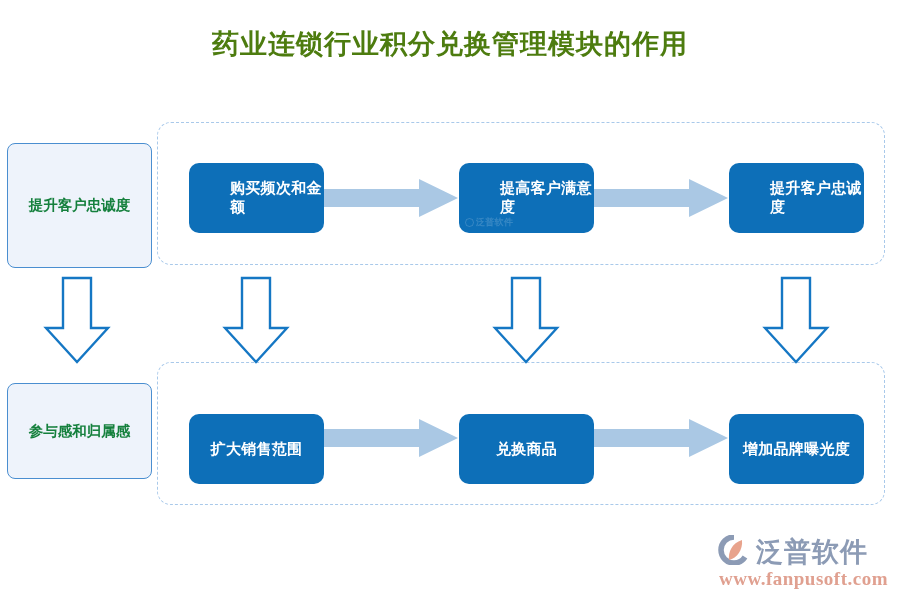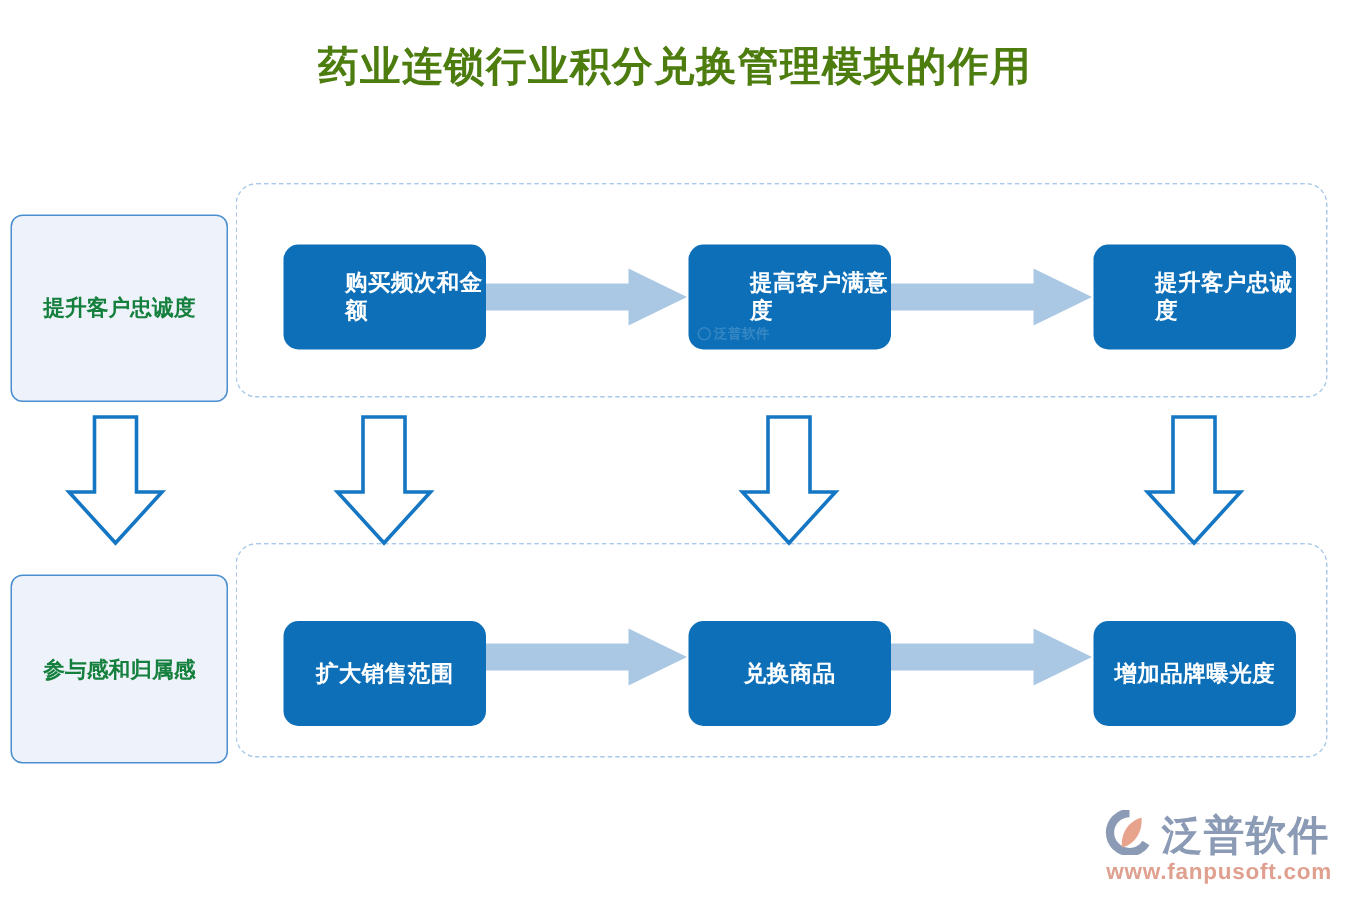--- a/index.html
+++ b/index.html
@@ -35,21 +35,21 @@
     border: 1.6px solid #4a8ed0;
     border-radius: 8px;
     display: flex;
     align-items: center;
     justify-content: center;
     color: #15803d;
     font-size: 14.5px;
     font-weight: bold;
   }
   #side-box-loyalty { left: 7px; top: 143px; height: 125px; }
-  #side-box-belonging { left: 7px; top: 383px; height: 126px; }
+  #side-box-belonging { left: 7px; top: 383px; height: 96px; }
 
   
   .dashed-group {
     position: absolute;
     left: 157px;
     width: 728px;
     border: 1.5px dashed #a9c9ea;
     border-radius: 14px;
     background: transparent;
   }
@@ -132,22 +132,22 @@
     gap: 5px;
   }
   #brand-logo-name {
     font-family: "DejaVu Sans", sans-serif;
     font-size: 27px;
     font-weight: bold;
     color: #8c9bb5;
     letter-spacing: 1px;
   }
   #brand-logo-url {
-    font-family: Liberation Sans, sans-serif;
-    font-size: 15px;
+    font-family: Liberation Serif, serif;
+    font-size: 19px;
     font-weight: bold;
     color: #e0a090;
     letter-spacing: 0.5px;
     margin-top: -2px;
     margin-left: 2px;
   }
 </style>
 </head>
 <body>
 

